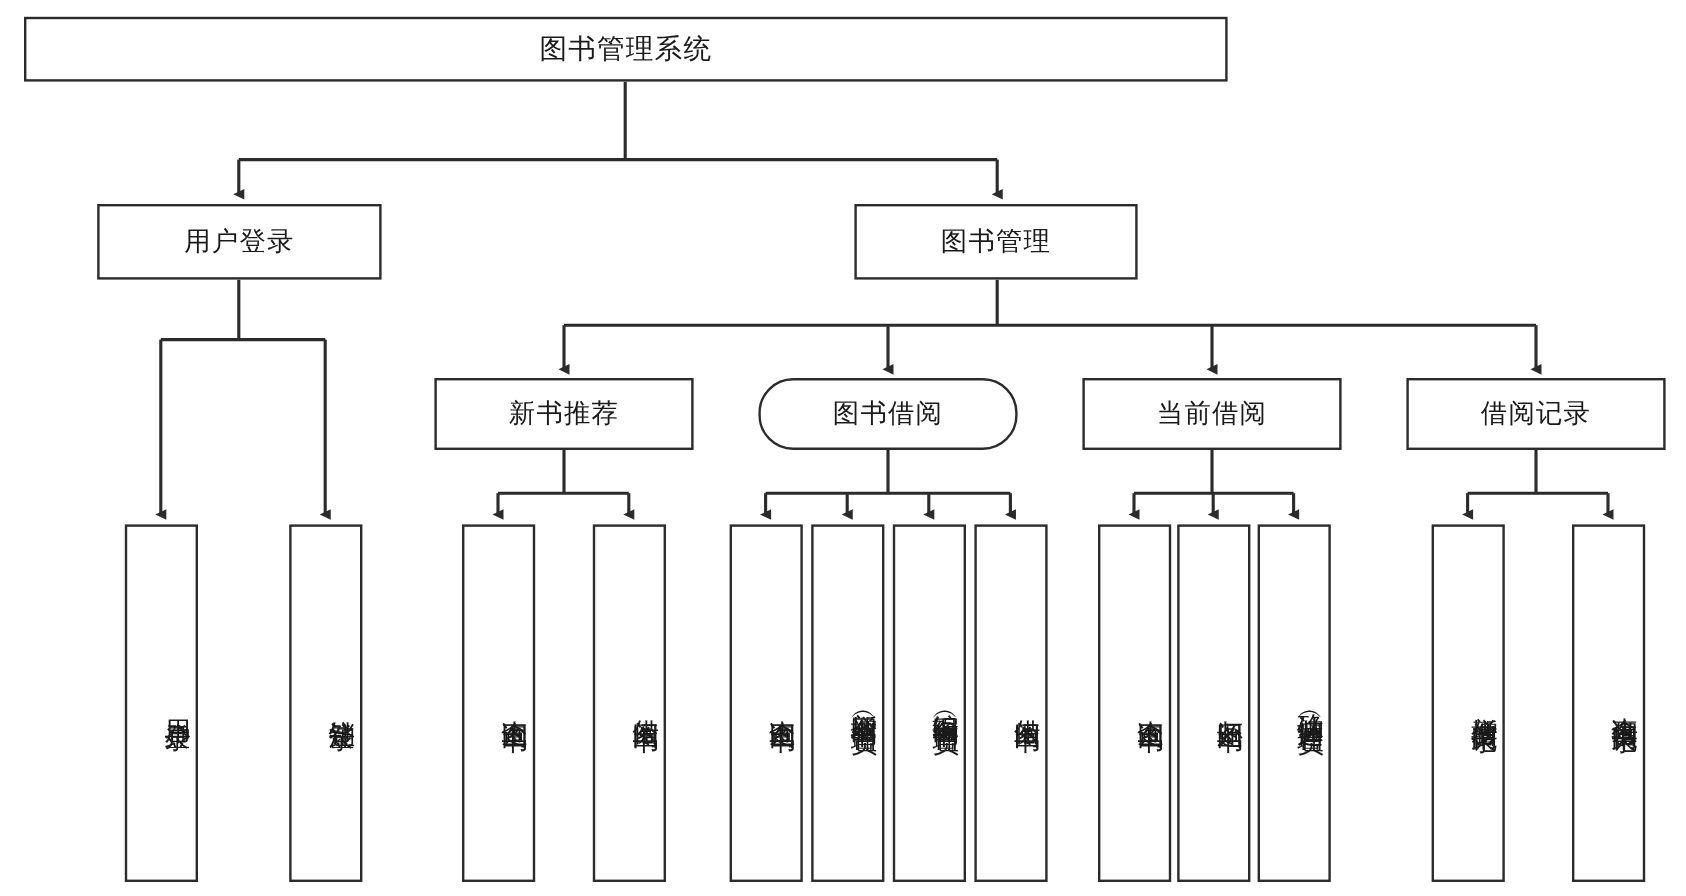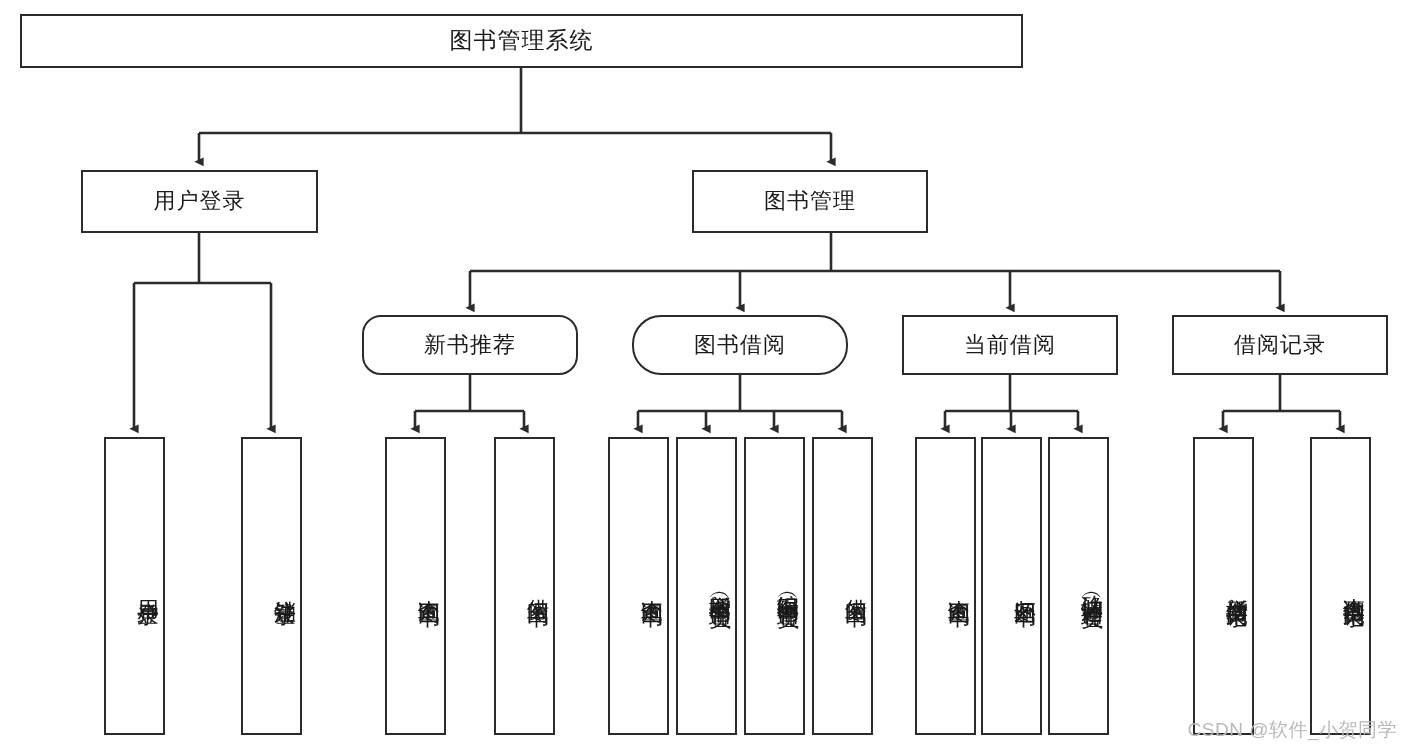--- a/index.html
+++ b/index.html
@@ -128,25 +128,25 @@
     </g>
   </svg>
 
   <div class="node node-h node-root" style="left:20px; top:14px; width:1003px; height:54px;">
     <span>图书管理系统</span>
   </div>
 
   <div class="node node-h" style="left:81px; top:170px; width:237px; height:63px;">
     <span>用户登录</span>
   </div>
-  <div class="node node-h" style="left:692px; top:170px; width:236px; height:63px;">
+  <div class="node node-h" style="left:712px; top:170px; width:236px; height:63px;">
     <span>图书管理</span>
   </div>
 
-  <div class="node node-h" style="left:362px; top:315px; width:216px; height:60px;border-radius:19px;">
+  <div class="node node-h" style="left:362px; top:315px; width:216px; height:60px;">
     <span>新书推荐</span>
   </div>
   <div class="node node-h" style="left:632px; top:315px; width:216px; height:60px;border-radius:29px;">
     <span>图书借阅</span>
   </div>
   <div class="node node-h" style="left:1172px; top:315px; width:216px; height:60px;">
     <span>借阅记录</span>
   </div>
   <div class="node node-h" style="left:902px; top:315px; width:216px; height:60px;">
     <span>当前借阅</span>
@@ -189,15 +189,14 @@
     <span class="vtext">确认归还（管理员）</span>
   </div>
 
   <div class="node node-v" style="left:1193px; top:437px; width:61px; height:298px;">
     <span class="vtext">新增借阅记录</span>
   </div>
   <div class="node node-v" style="left:1310px; top:437px; width:61px; height:298px;">
     <span class="vtext">查询借阅记录</span>
   </div>
 
-  <div class="watermark">CSDN @软件_小贺同学</div>
 
 </div>
 
 </body></html>

